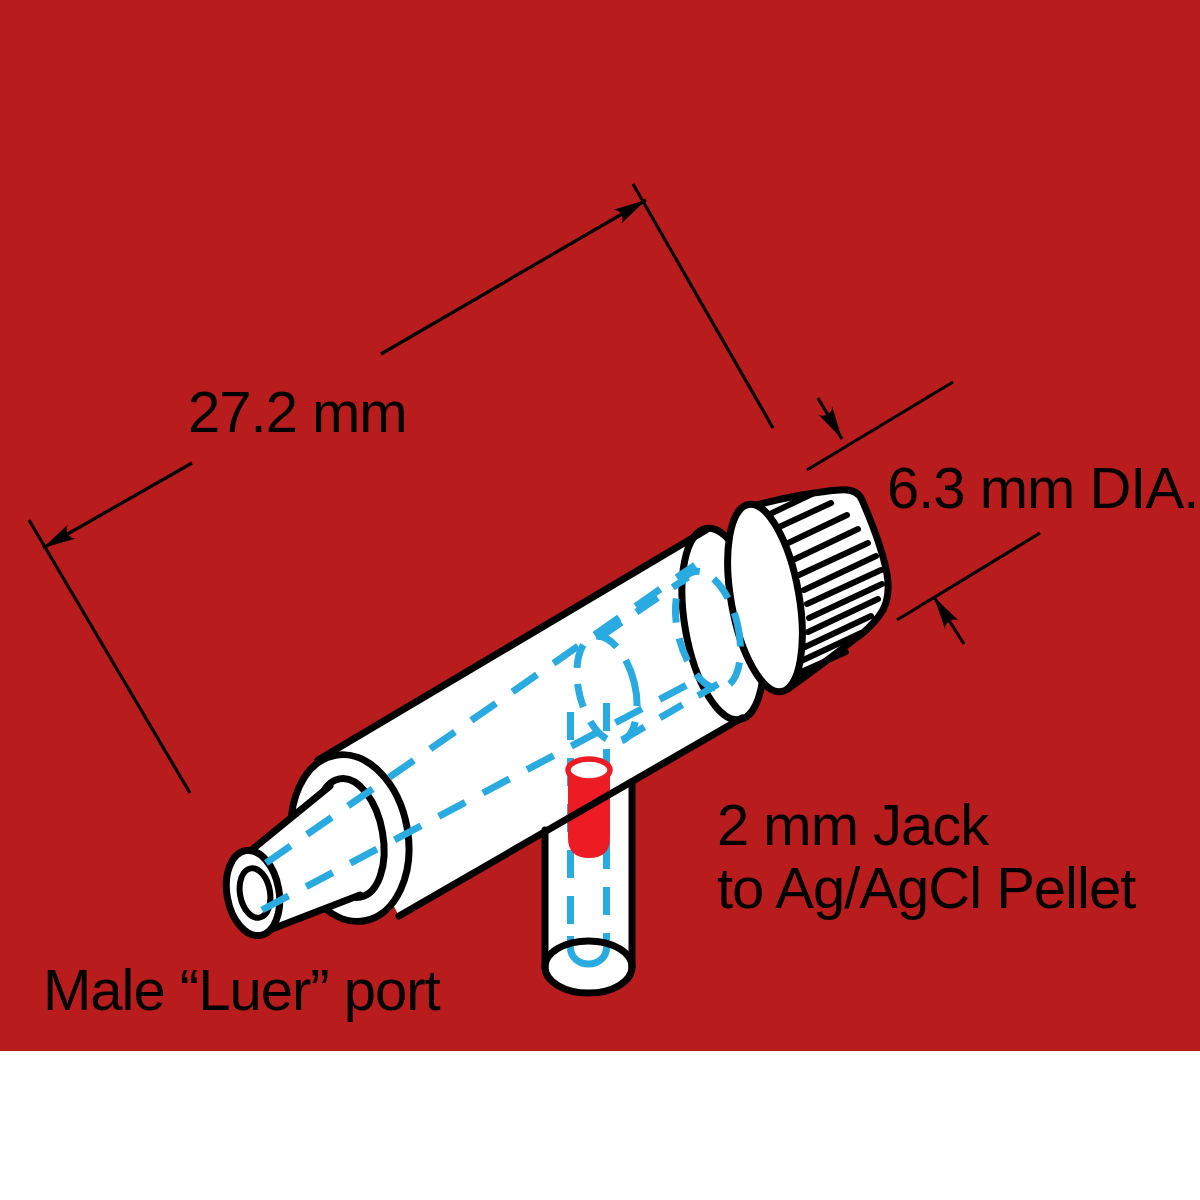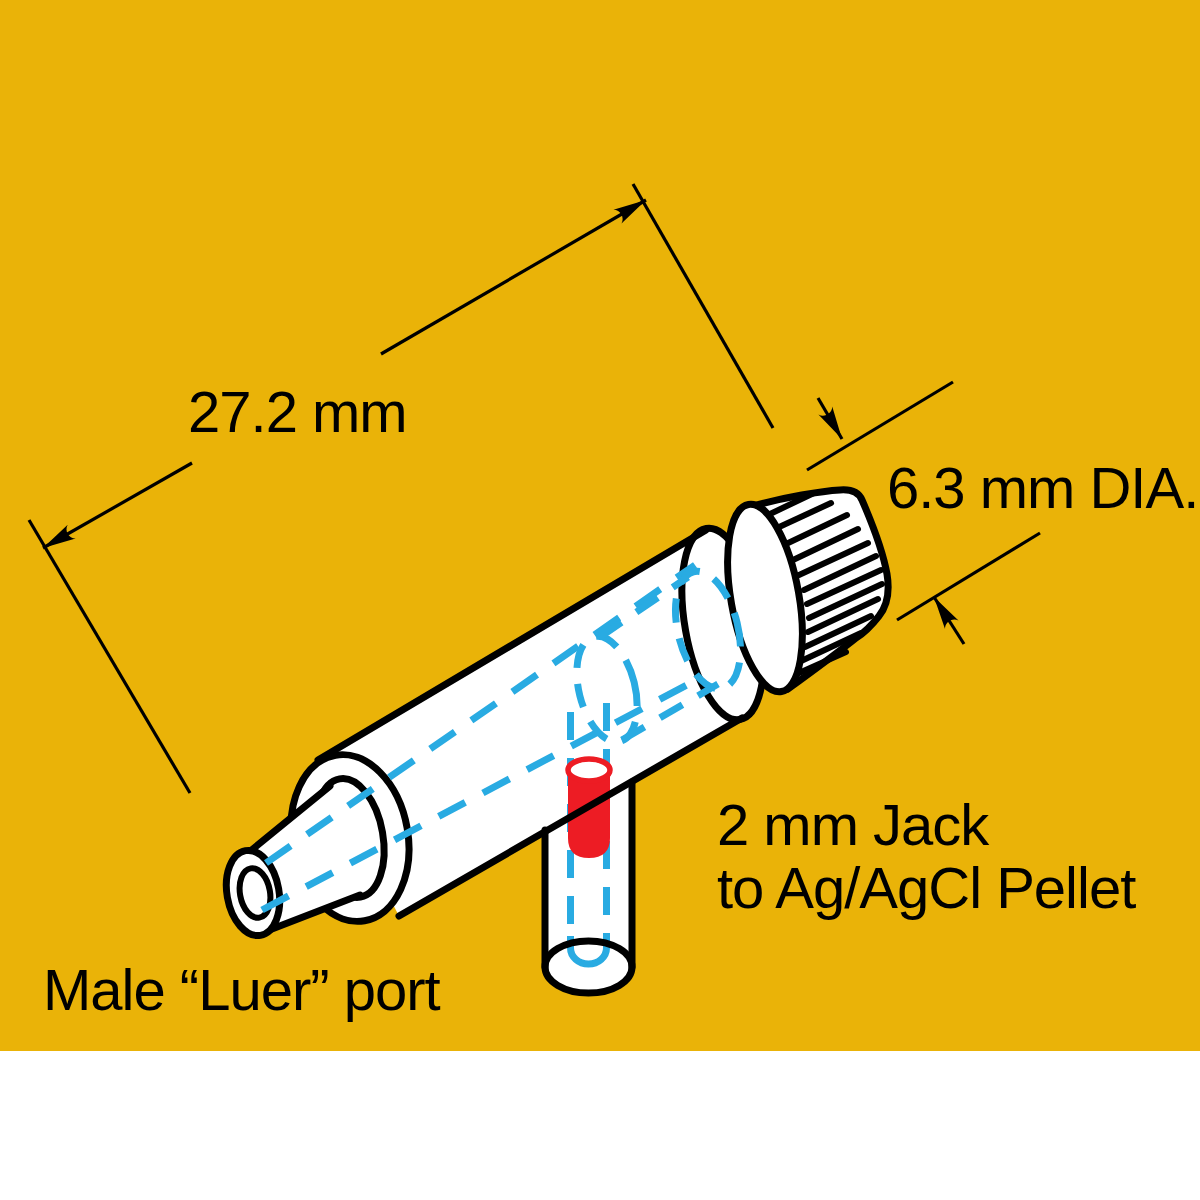--- a/index.html
+++ b/index.html
@@ -1,16 +1,16 @@
 <!DOCTYPE html>
 <html><head>
 <meta charset="utf-8">
 <style>
   html,body{margin:0;padding:0;background:#ffffff;}
-  .stage{width:1200px;height:1051px;position:relative;background:#eab308;overflow:hidden;}
+  .stage{width:1200px;height:1051px;position:relative;background:#b91c1c;overflow:hidden;}
   svg{display:block;}
   .lbl{
     font-family:"Liberation Sans","DejaVu Sans",sans-serif;
     font-size:58px;
     letter-spacing:-1px;
     fill:#000;
   }
   .outline{stroke:#000;stroke-width:7;fill:none;stroke-linecap:round;}
   .outline-fill{stroke:#000;stroke-width:7;fill:#fff;}
   .dim{stroke:#000;stroke-width:3.2;fill:none;}

